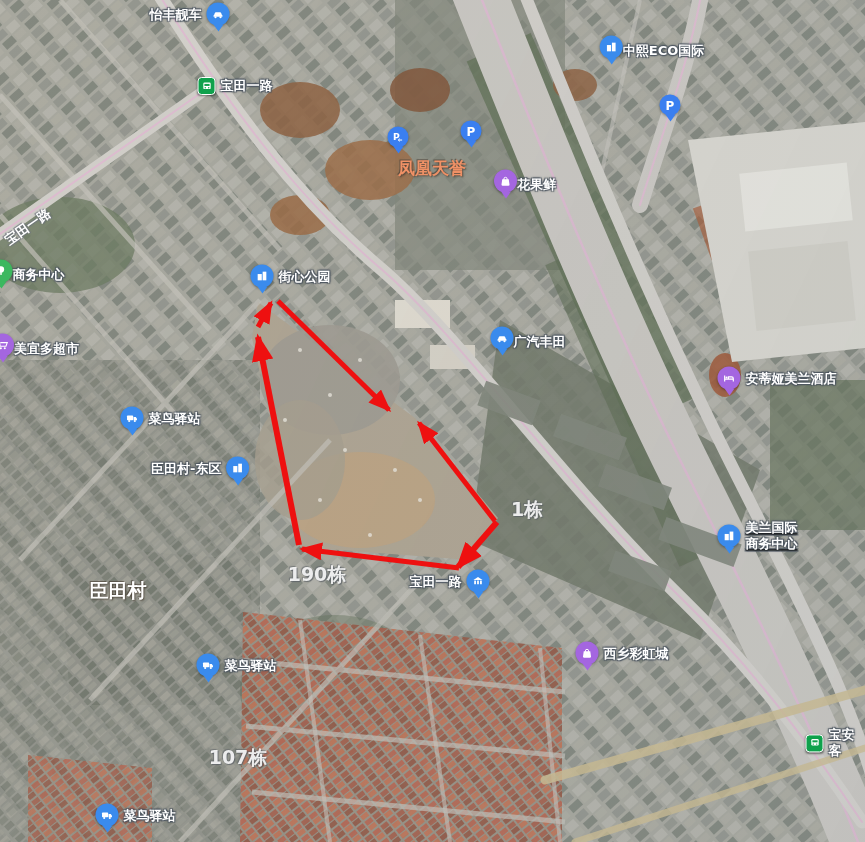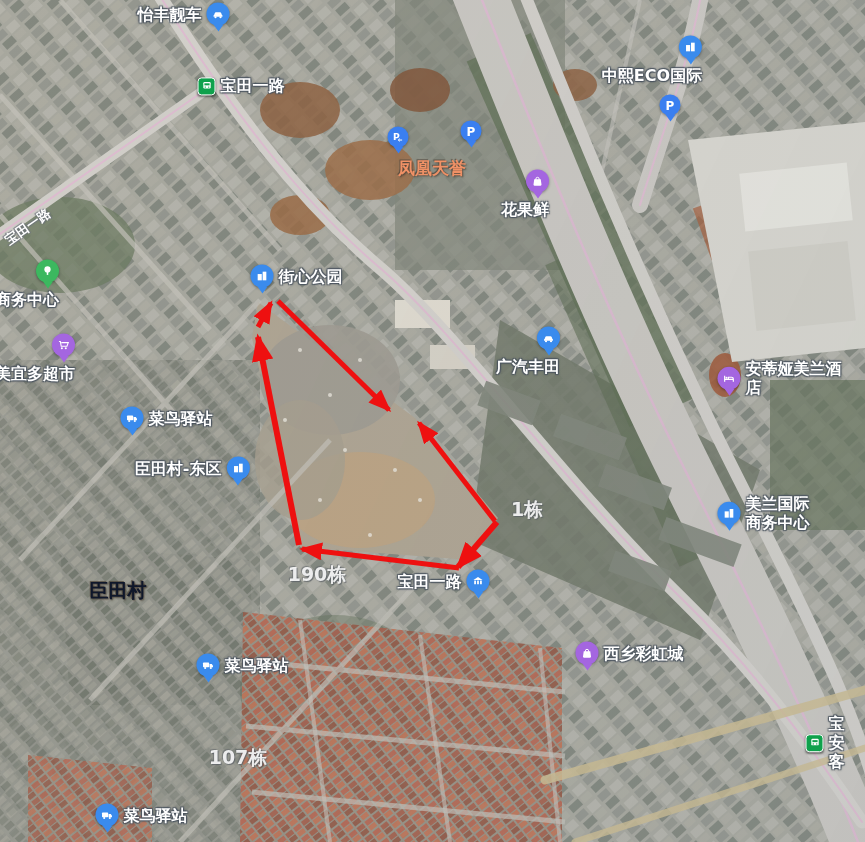--- a/index.html
+++ b/index.html
@@ -8,30 +8,30 @@
     font-family:"DejaVu Sans","Liberation Sans",sans-serif;
     cursor:grab;
   }
   .map svg.bg{position:absolute;left:0;top:0;z-index:0;display:block;}
   .haze{position:absolute;inset:0;z-index:1;pointer-events:none;
     background:linear-gradient(115deg,rgba(255,255,255,.05),rgba(175,185,195,.10) 60%,rgba(160,175,190,.13));}
   svg.arrow-layer{position:absolute;left:0;top:0;z-index:2;}
   .poi-layer{position:absolute;inset:0;z-index:3;}
 
   .poi{position:absolute;display:flex;align-items:center;white-space:pre-line;}
-  .poi.col{flex-direction:column;align-items:flex-end;}
+  .poi.col{align-items:flex-start;}
   .pin{position:relative;width:23px;height:23px;border-radius:50%;
     display:flex;align-items:center;justify-content:center;flex:0 0 auto;
     box-shadow:0 1px 3px rgba(0,0,0,.4);}
   .pin::after{content:"";position:absolute;left:50%;bottom:-6px;transform:translateX(-50%);
     border:5px solid transparent;border-top:7px solid var(--c);border-bottom:none;}
   .pin.sq{border-radius:4px;width:16px;height:16px;border:1.5px solid #fff;box-shadow:0 1px 2px rgba(0,0,0,.45);}
   .pin.sq::after{display:none;}
   .pin.park{width:21px;height:21px;font-weight:bold;color:#fff;font-size:12px;line-height:1;}
-  .lbl{color:#fff;font-size:16px;font-weight:bold;line-height:1.2;
+  .lbl{color:#fff;font-size:13px;font-weight:bold;line-height:1.2;
     text-shadow:-1px -1px 1px rgba(75,85,95,.85),1px -1px 1px rgba(75,85,95,.85),
                 -1px 1px 1px rgba(75,85,95,.85),1px 1px 1px rgba(75,85,95,.85),0 0 3px rgba(60,70,80,.6);}
   .lbl.left{margin-right:5px;text-align:right;}
   .lbl.right{margin-left:5px;}
   .lbl.below{margin-top:7px;text-align:center;}
   .area-lbl{position:absolute;transform:translate(-50%,-50%);font-weight:bold;white-space:nowrap;
     text-shadow:-1px -1px 1px rgba(70,60,50,.75),1px 1px 2px rgba(60,50,40,.85),0 0 3px rgba(255,245,235,.35);}
   .bldg-lbl{position:absolute;transform:translate(-50%,-50%);color:rgba(255,255,255,.88);
     font-size:19px;font-weight:bold;white-space:nowrap;
     text-shadow:1px 1px 1px rgba(90,95,100,.8),-1px -1px 1px rgba(90,95,100,.6);}
@@ -214,21 +214,21 @@
       <div class="poi col" style="left: 528px; top: 338px; transform: translate(-50%, -11.5px);"><div class="pin" style="--c: #3a8bed; background: rgb(58, 139, 237);"><svg width="13" height="13" viewBox="0 0 12 12">
             <path d="M2.2 7.3 L3.1 5 Q3.3 4.3 4.1 4.3 H7.9 Q8.7 4.3 8.9 5 L9.8 7.3 Z" fill="#fff"></path>
             <rect x="1.8" y="6.9" width="8.4" height="1.7" rx="0.8" fill="#fff"></rect>
             <circle cx="3.7" cy="9" r="1" fill="#fff"></circle>
             <circle cx="8.3" cy="9" r="1" fill="#fff"></circle>
           </svg></div><span class="lbl below">广汽丰田</span></div>
       <div class="poi" style="left: 729px; top: 378px; transform: translate(-11.5px, -50%);"><div class="pin" style="--c: #a466e0; background: rgb(164, 102, 224);"><svg width="13" height="13" viewBox="0 0 12 12">
             <path d="M2 3.6 v5.6 M2 7 h8 M10 9.2 V6.6 A1.6 1.6 0 0 0 8.4 5 H5.4 v2" stroke="#fff" stroke-width="1.1" fill="none"></path>
             <circle cx="3.7" cy="5.5" r="0.95" fill="#fff"></circle>
           </svg></div><span class="lbl right">安蒂娅美兰酒店</span></div>
-      <div class="poi" style="left: 729px; top: 513px; transform: translate(-11.5px, -50%);"><div class="pin" style="--c: #3a8bed; background: rgb(58, 139, 237);"><svg width="13" height="13" viewBox="0 0 12 12">
+      <div class="poi" style="left: 729px; top: 536px; transform: translate(-11.5px, -50%); text-decoration: underline;"><div class="pin" style="--c: #3a8bed; background: rgb(58, 139, 237);"><svg width="13" height="13" viewBox="0 0 12 12">
             <rect x="2" y="4.2" width="3.8" height="5.8" fill="#fff"></rect>
             <rect x="6.6" y="2" width="3.4" height="8" fill="#fff"></rect>
           </svg></div><span class="lbl right">美兰国际
 商务中心</span></div>
       <div class="poi col" style="left: 27px; top: 271px; transform: translate(-50%, -11.5px);"><div class="pin" style="--c: #3cb85f; background: rgb(60, 184, 95);"><svg width="13" height="13" viewBox="0 0 12 12">
             <circle cx="6" cy="4.5" r="2.9" fill="#fff"></circle>
             <rect x="5.3" y="6.4" width="1.4" height="3.2" fill="#fff"></rect>
           </svg></div><span class="lbl below">商务中心</span></div>
       <div class="poi col" style="left: 35px; top: 345px; transform: translate(-50%, -11.5px);"><div class="pin" style="--c: #a466e0; background: rgb(164, 102, 224);"><svg width="13" height="13" viewBox="0 0 12 12">
             <path d="M1.8 2.8 h1.3 l0.8 4.4 h5.3 l1.2 -3.4 H4" stroke="#fff" stroke-width="1" fill="none"></path>
@@ -267,19 +267,19 @@
             <circle cx="4.4" cy="7.1" r="0.65" fill="#0fa14c"></circle>
             <circle cx="7.6" cy="7.1" r="0.65" fill="#0fa14c"></circle>
           </svg></div><span class="lbl right">宝安客</span></div>
       <div class="poi" style="left: 107px; top: 815px; transform: translate(-11.5px, -50%);"><div class="pin" style="--c: #3a8bed; background: rgb(58, 139, 237);"><svg width="13" height="13" viewBox="0 0 12 12">
             <rect x="1.4" y="3.8" width="5.6" height="4.2" rx="0.6" fill="#fff"></rect>
             <path d="M7.4 5 h2.1 l1.1 1.7 v1.3 h-3.2 z" fill="#fff"></path>
             <circle cx="3.4" cy="8.8" r="1" fill="#fff"></circle>
             <circle cx="8.6" cy="8.8" r="1" fill="#fff"></circle>
           </svg></div><span class="lbl right">菜鸟驿站</span></div>
       <div class="area-lbl" style="left: 432px; top: 168px; font-size: 17px; color: rgb(239, 145, 102);">凤凰天誉</div>
-      <div class="area-lbl" style="left: 118px; top: 591px; font-size: 19px; color: #0f172a;">臣田村</div>
+      <div class="area-lbl" style="left: 118px; top: 591px; font-size: 19px; color: #ffffff;">臣田村</div>
       <div class="bldg-lbl" style="left: 317px; top: 575px;">190栋</div>
       <div class="bldg-lbl" style="left: 238px; top: 758px;">107栋</div>
       <div class="bldg-lbl" style="left: 527px; top: 510px;">1栋</div>
       <div class="road-lbl" style="left: 28px; top: 227px; transform: translate(-50%, -50%) rotate(-35deg);">宝田一路</div>
     </div>
 </div>
 
 </body></html>

